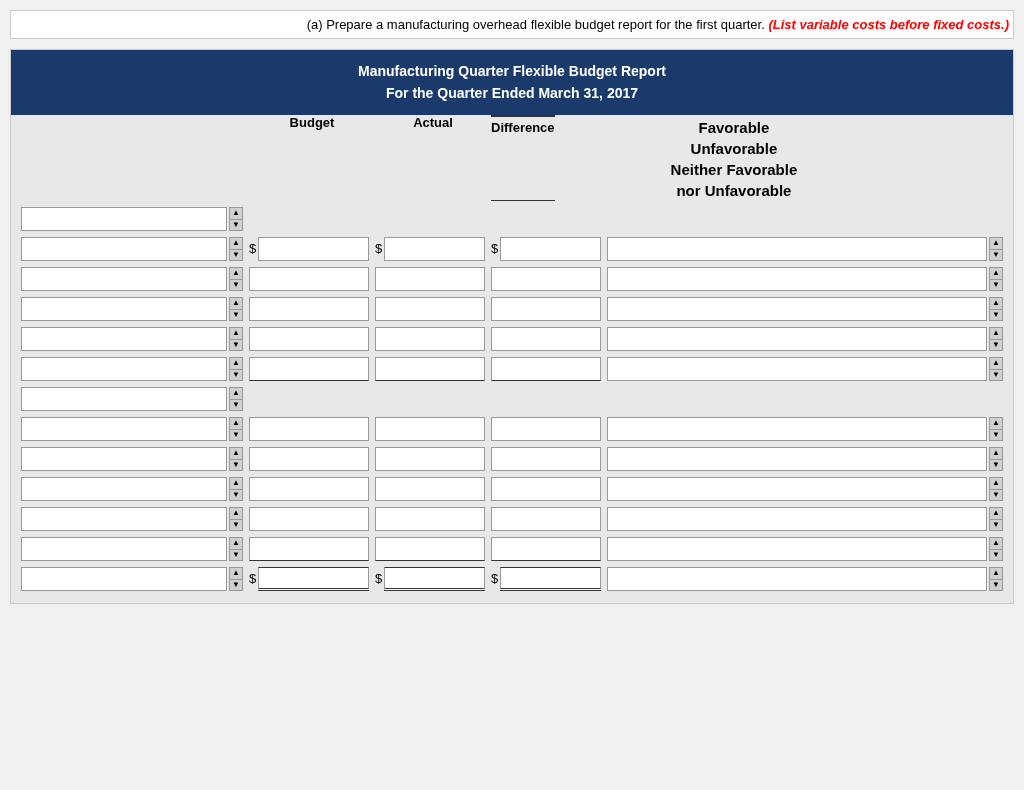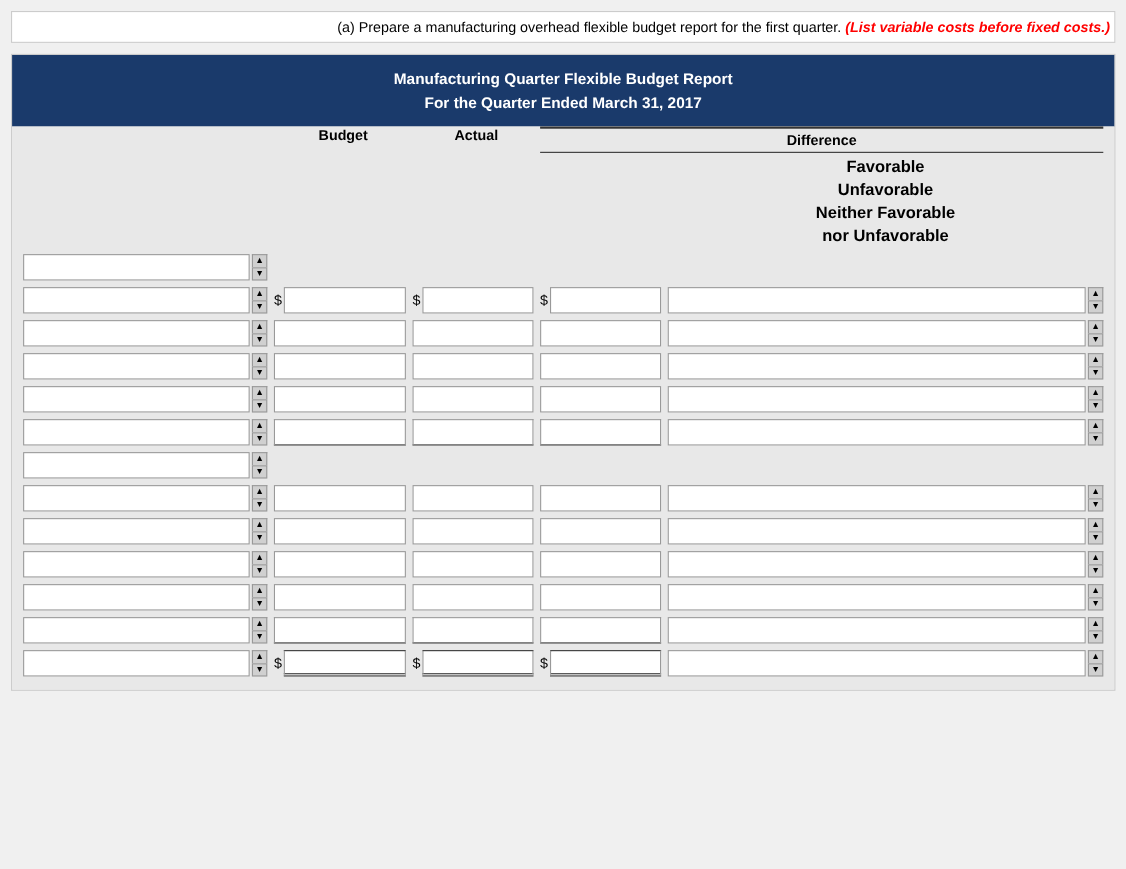--- a/index.html
+++ b/index.html
@@ -160,21 +160,21 @@
     .header-actual-space {
       flex: 0 0 116px;
       font-weight: bold;
       text-align: center;
       padding-bottom: 2px;
     }
 
     .diff-header-block {
       flex: 1;
       display: flex;
-      flex-direction: column;
+      flex-direction: row;
     }
 
     .diff-top-line {
       border-top: 2px solid #333;
       text-align: center;
       font-weight: bold;
       font-size: 13px;
       padding: 3px 0;
       border-bottom: 1px solid #333;
     }

